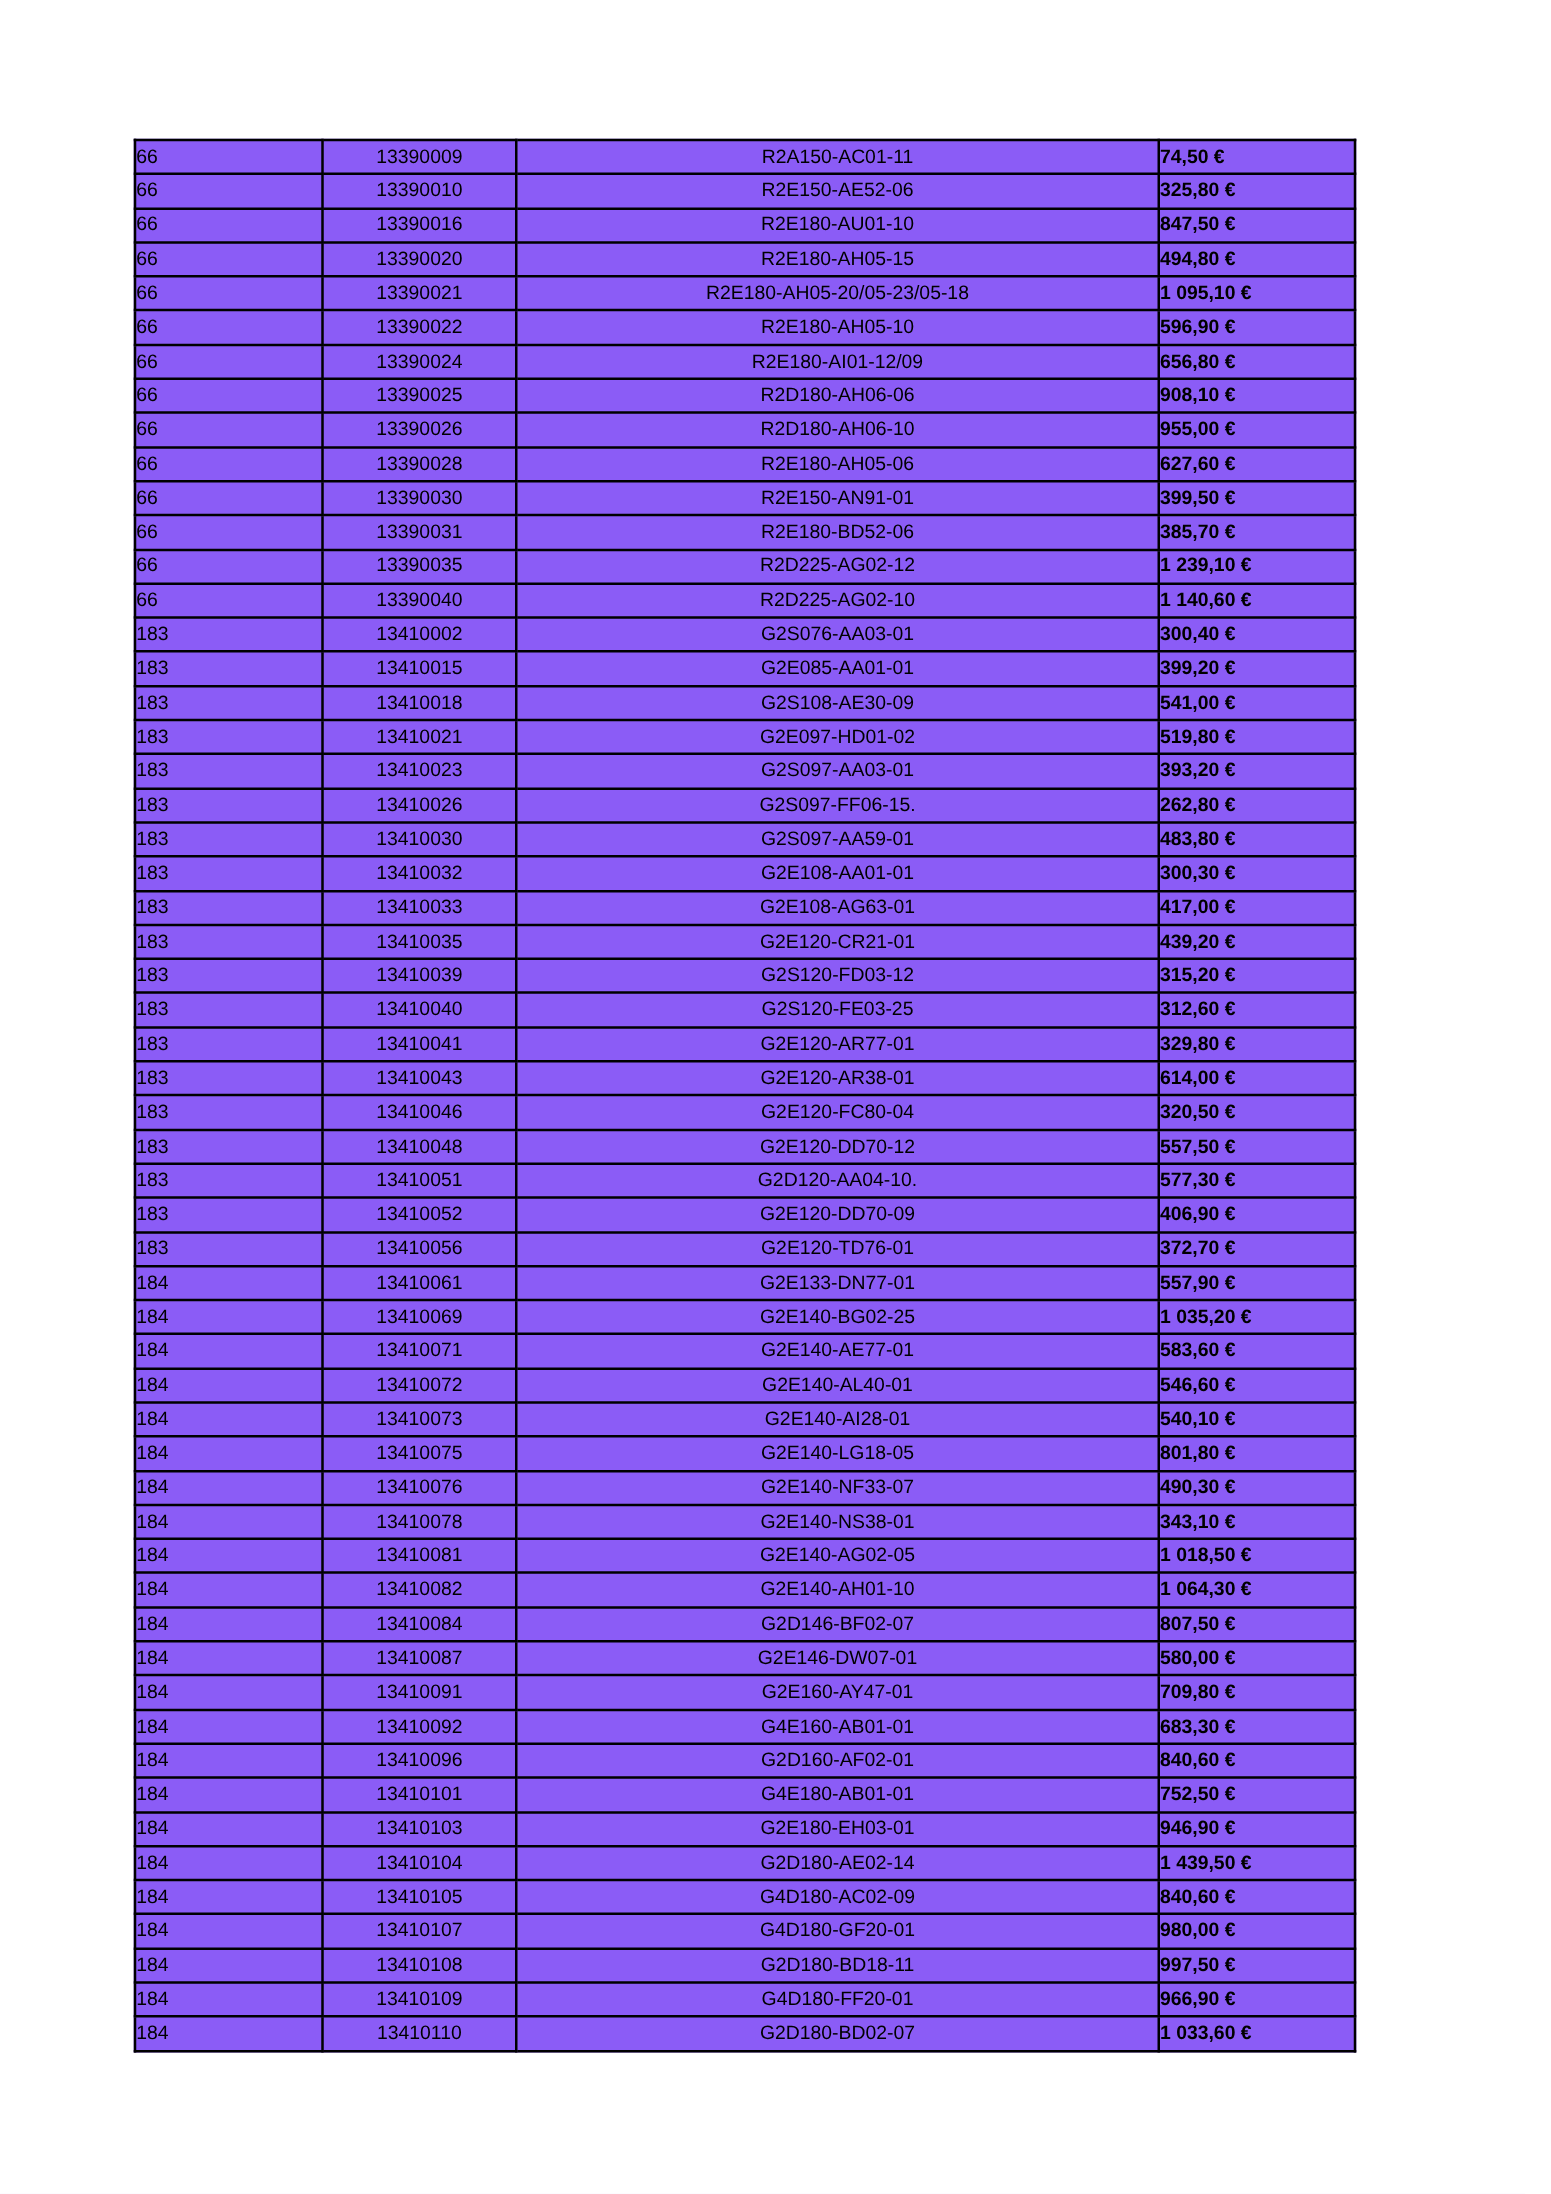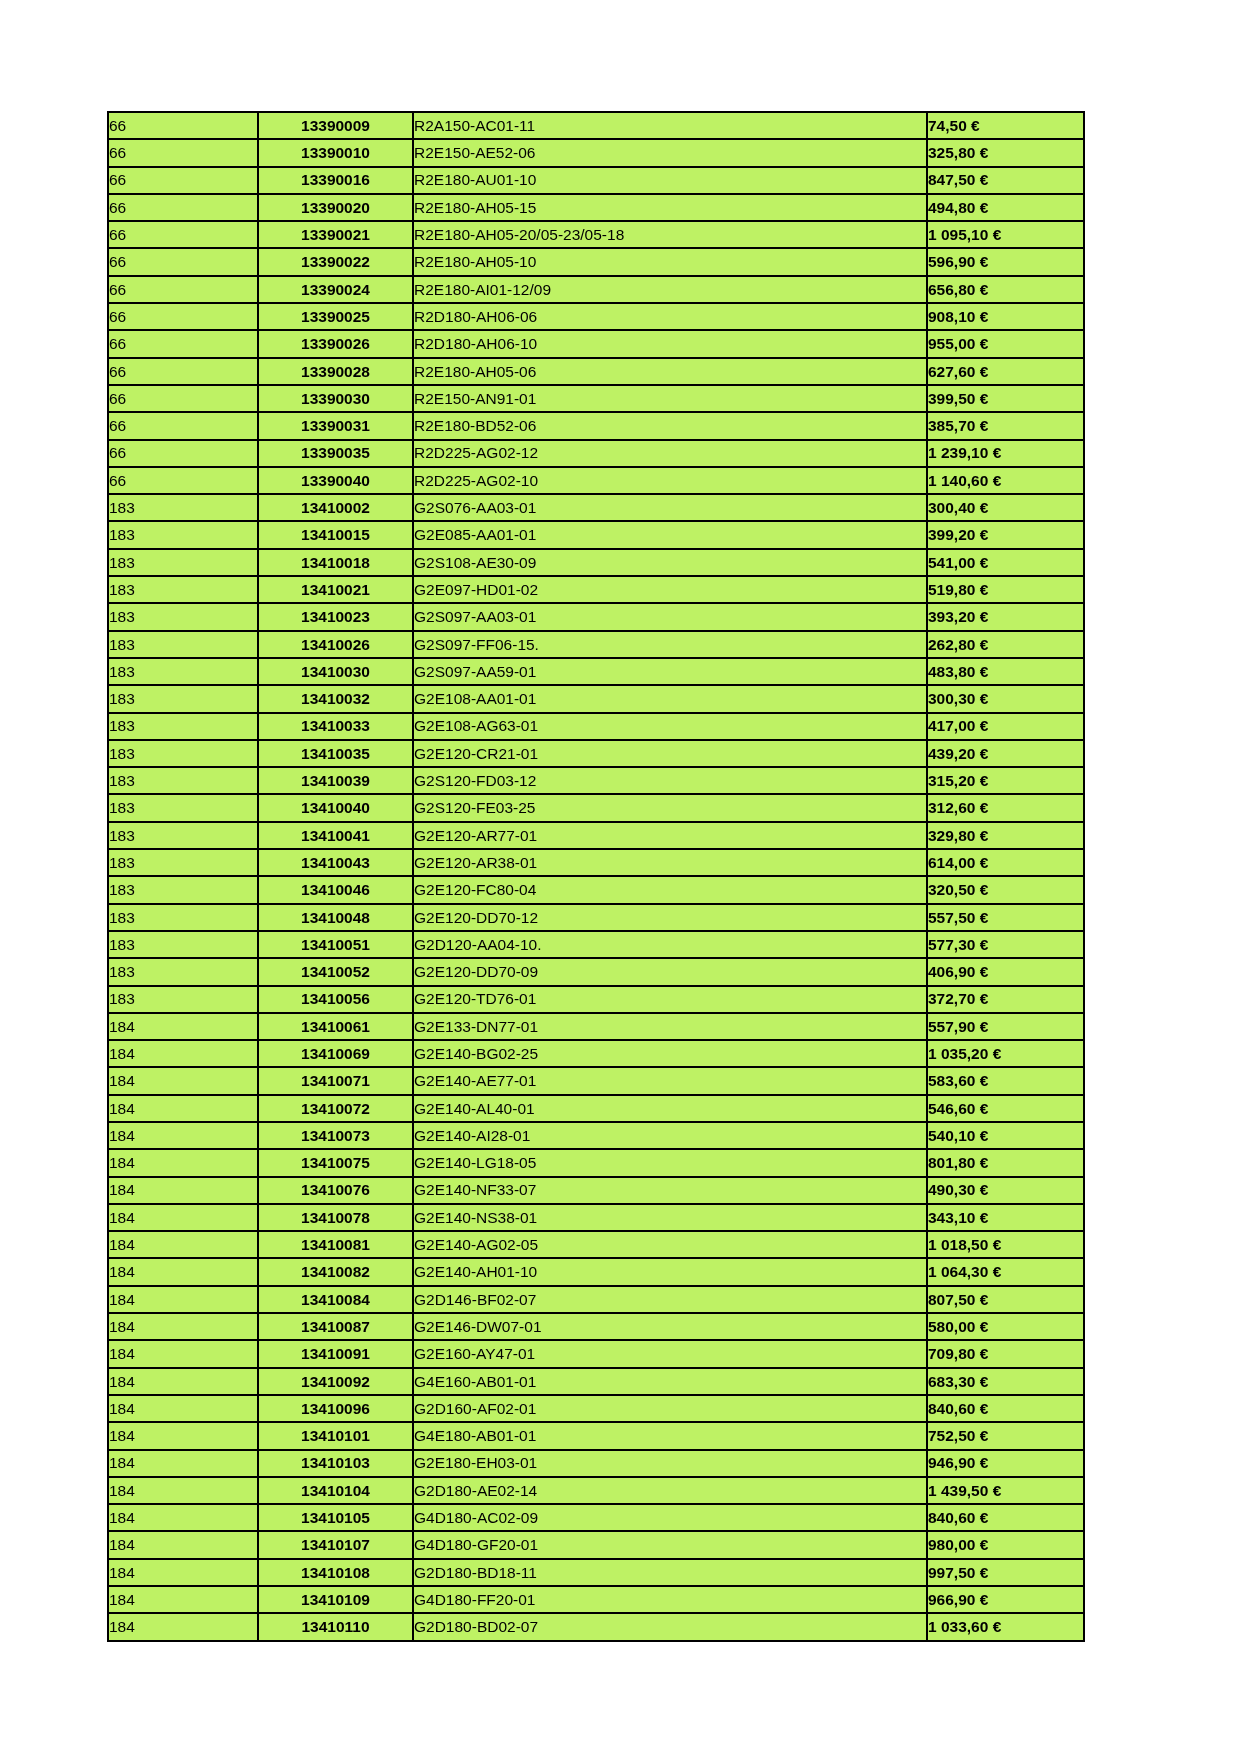--- a/index.html
+++ b/index.html
@@ -15,42 +15,41 @@
     font-family: "Liberation Sans", sans-serif;
     color: #000000;
   }
   table.price-table {
     position: absolute;
     left: 107px;
     top: 111px;
     width: 976px;
     border-collapse: collapse;
     table-layout: fixed;
-    background: #bef264;
+    background: #8b5cf6;
   }
   table.price-table td {
     border: 2px solid #000000;
     height: 25.3px;
     padding: 0;
     font-size: 15.5px;
     line-height: 1;
     vertical-align: middle;
     overflow: hidden;
     white-space: nowrap;
   }
   td.col-group {
     text-align: left;
     padding-left: 5px;
   }
   td.col-id {
     text-align: center;
-    font-weight: bold;
   }
   td.col-code {
-    text-align: left;
+    text-align: center;
     padding-left: 5px;
   }
   td.col-price {
     padding-right: 9px;
     font-weight: bold;
   }
 </style>
 </head>
 <body>
 

